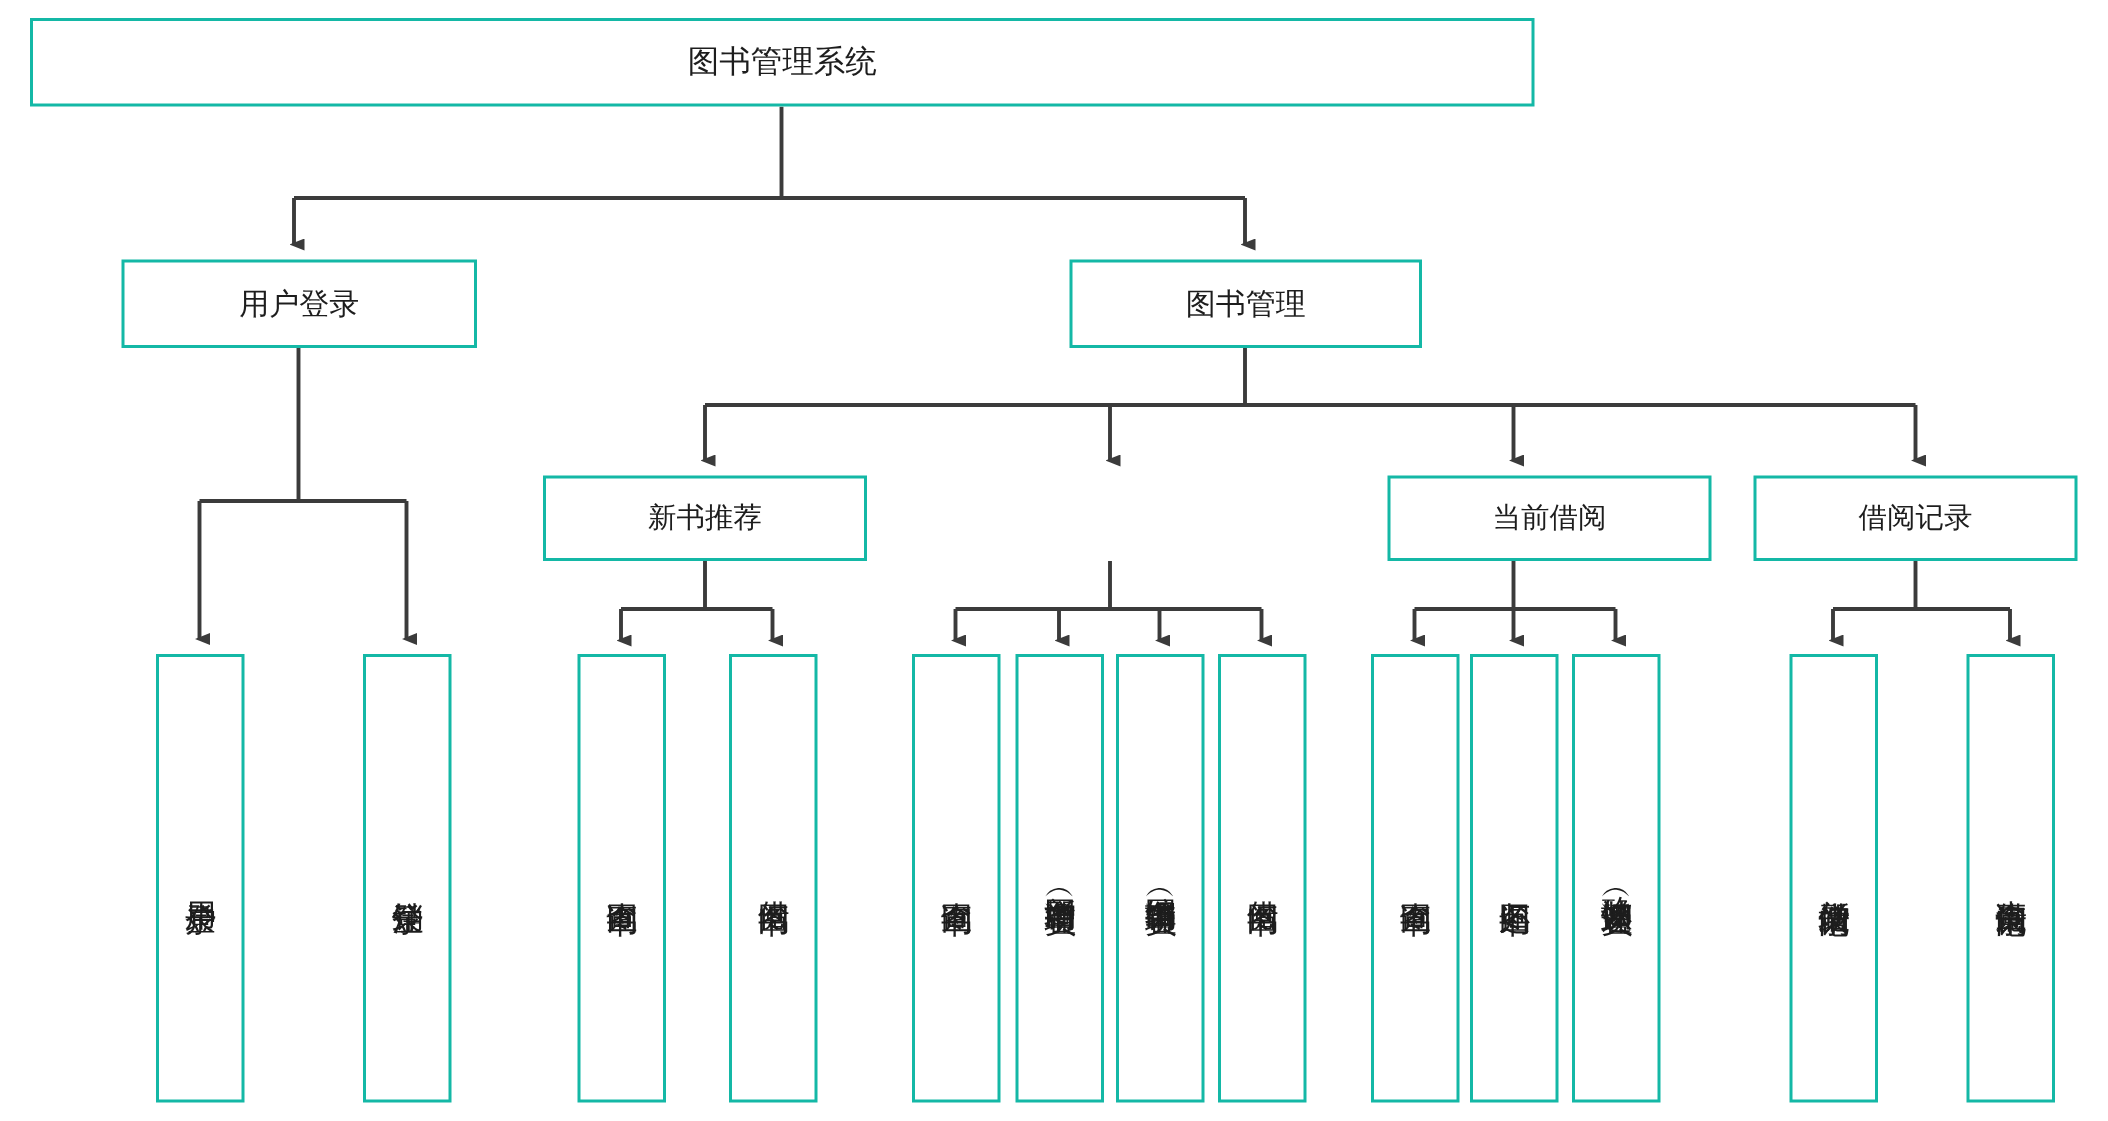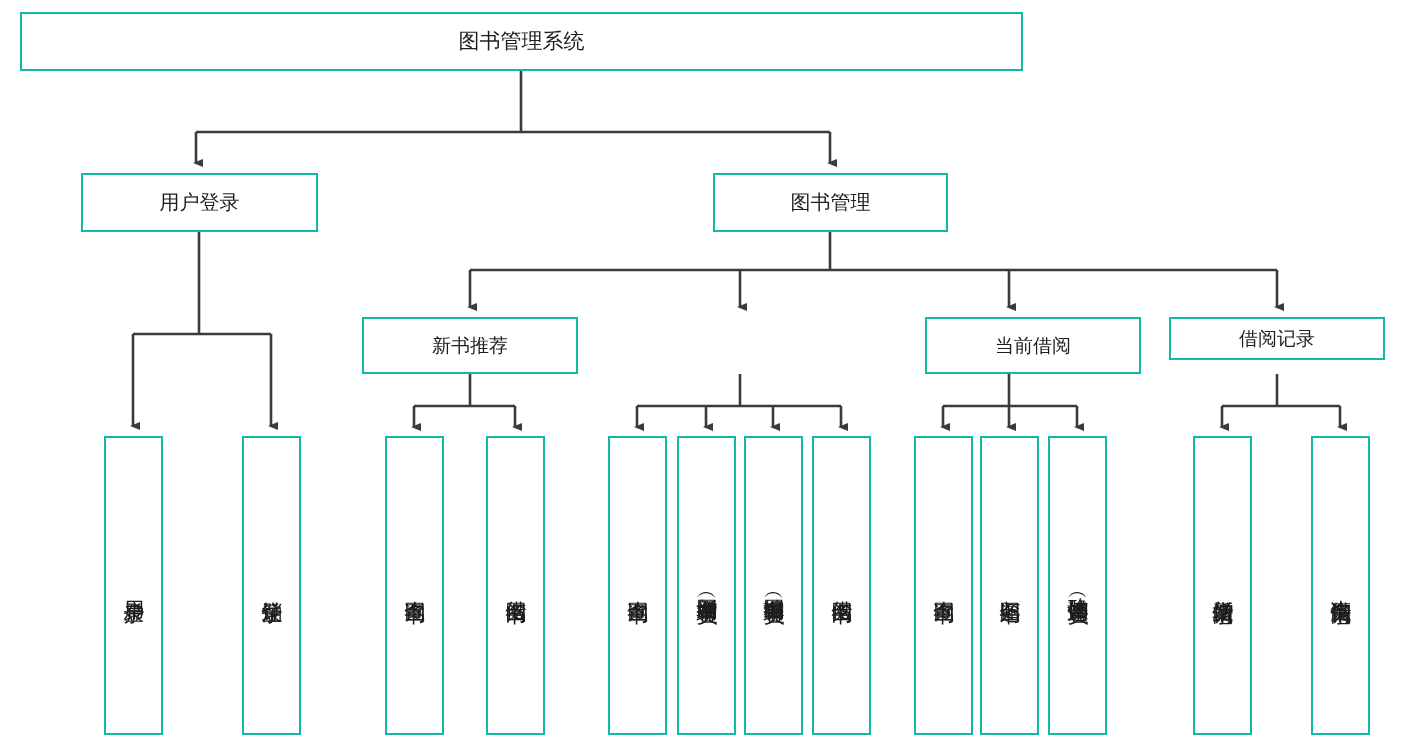--- a/index.html
+++ b/index.html
@@ -127,21 +127,21 @@
     </g>
   </svg>
 
   <div class="node root" style="left:20px; top:12px; width:1003px; height:59px;">图书管理系统</div>
 
   <div class="node lvl1" style="left:81px; top:173px; width:237px; height:59px;">用户登录</div>
   <div class="node lvl1" style="left:713px; top:173px; width:235px; height:59px;">图书管理</div>
 
   <div class="node lvl2" style="left:362px; top:317px; width:216px; height:57px;">新书推荐</div>
   <div class="node lvl2" style="left:901px; top:317px; width:216px; height:57px;margin-left:24px;">当前借阅</div>
-  <div class="node lvl2" style="left:1169px; top:317px; width:216px; height:43px;">借阅记录</div>
+  <div class="node lvl2" style="left:1169px; top:317px; width:216px; height:57px;">借阅记录</div>
 
   <div class="node leaf" style="left:104px; top:436px; width:59px; height:299px;">
     <span class="vtext">用户登录</span>
   </div>
   <div class="node leaf" style="left:242px; top:436px; width:59px; height:299px;">
     <span class="vtext">注销登录</span>
   </div>
 
   <div class="node leaf" style="left:385px; top:436px; width:59px; height:299px;">
     <span class="vtext">查询图书</span>

